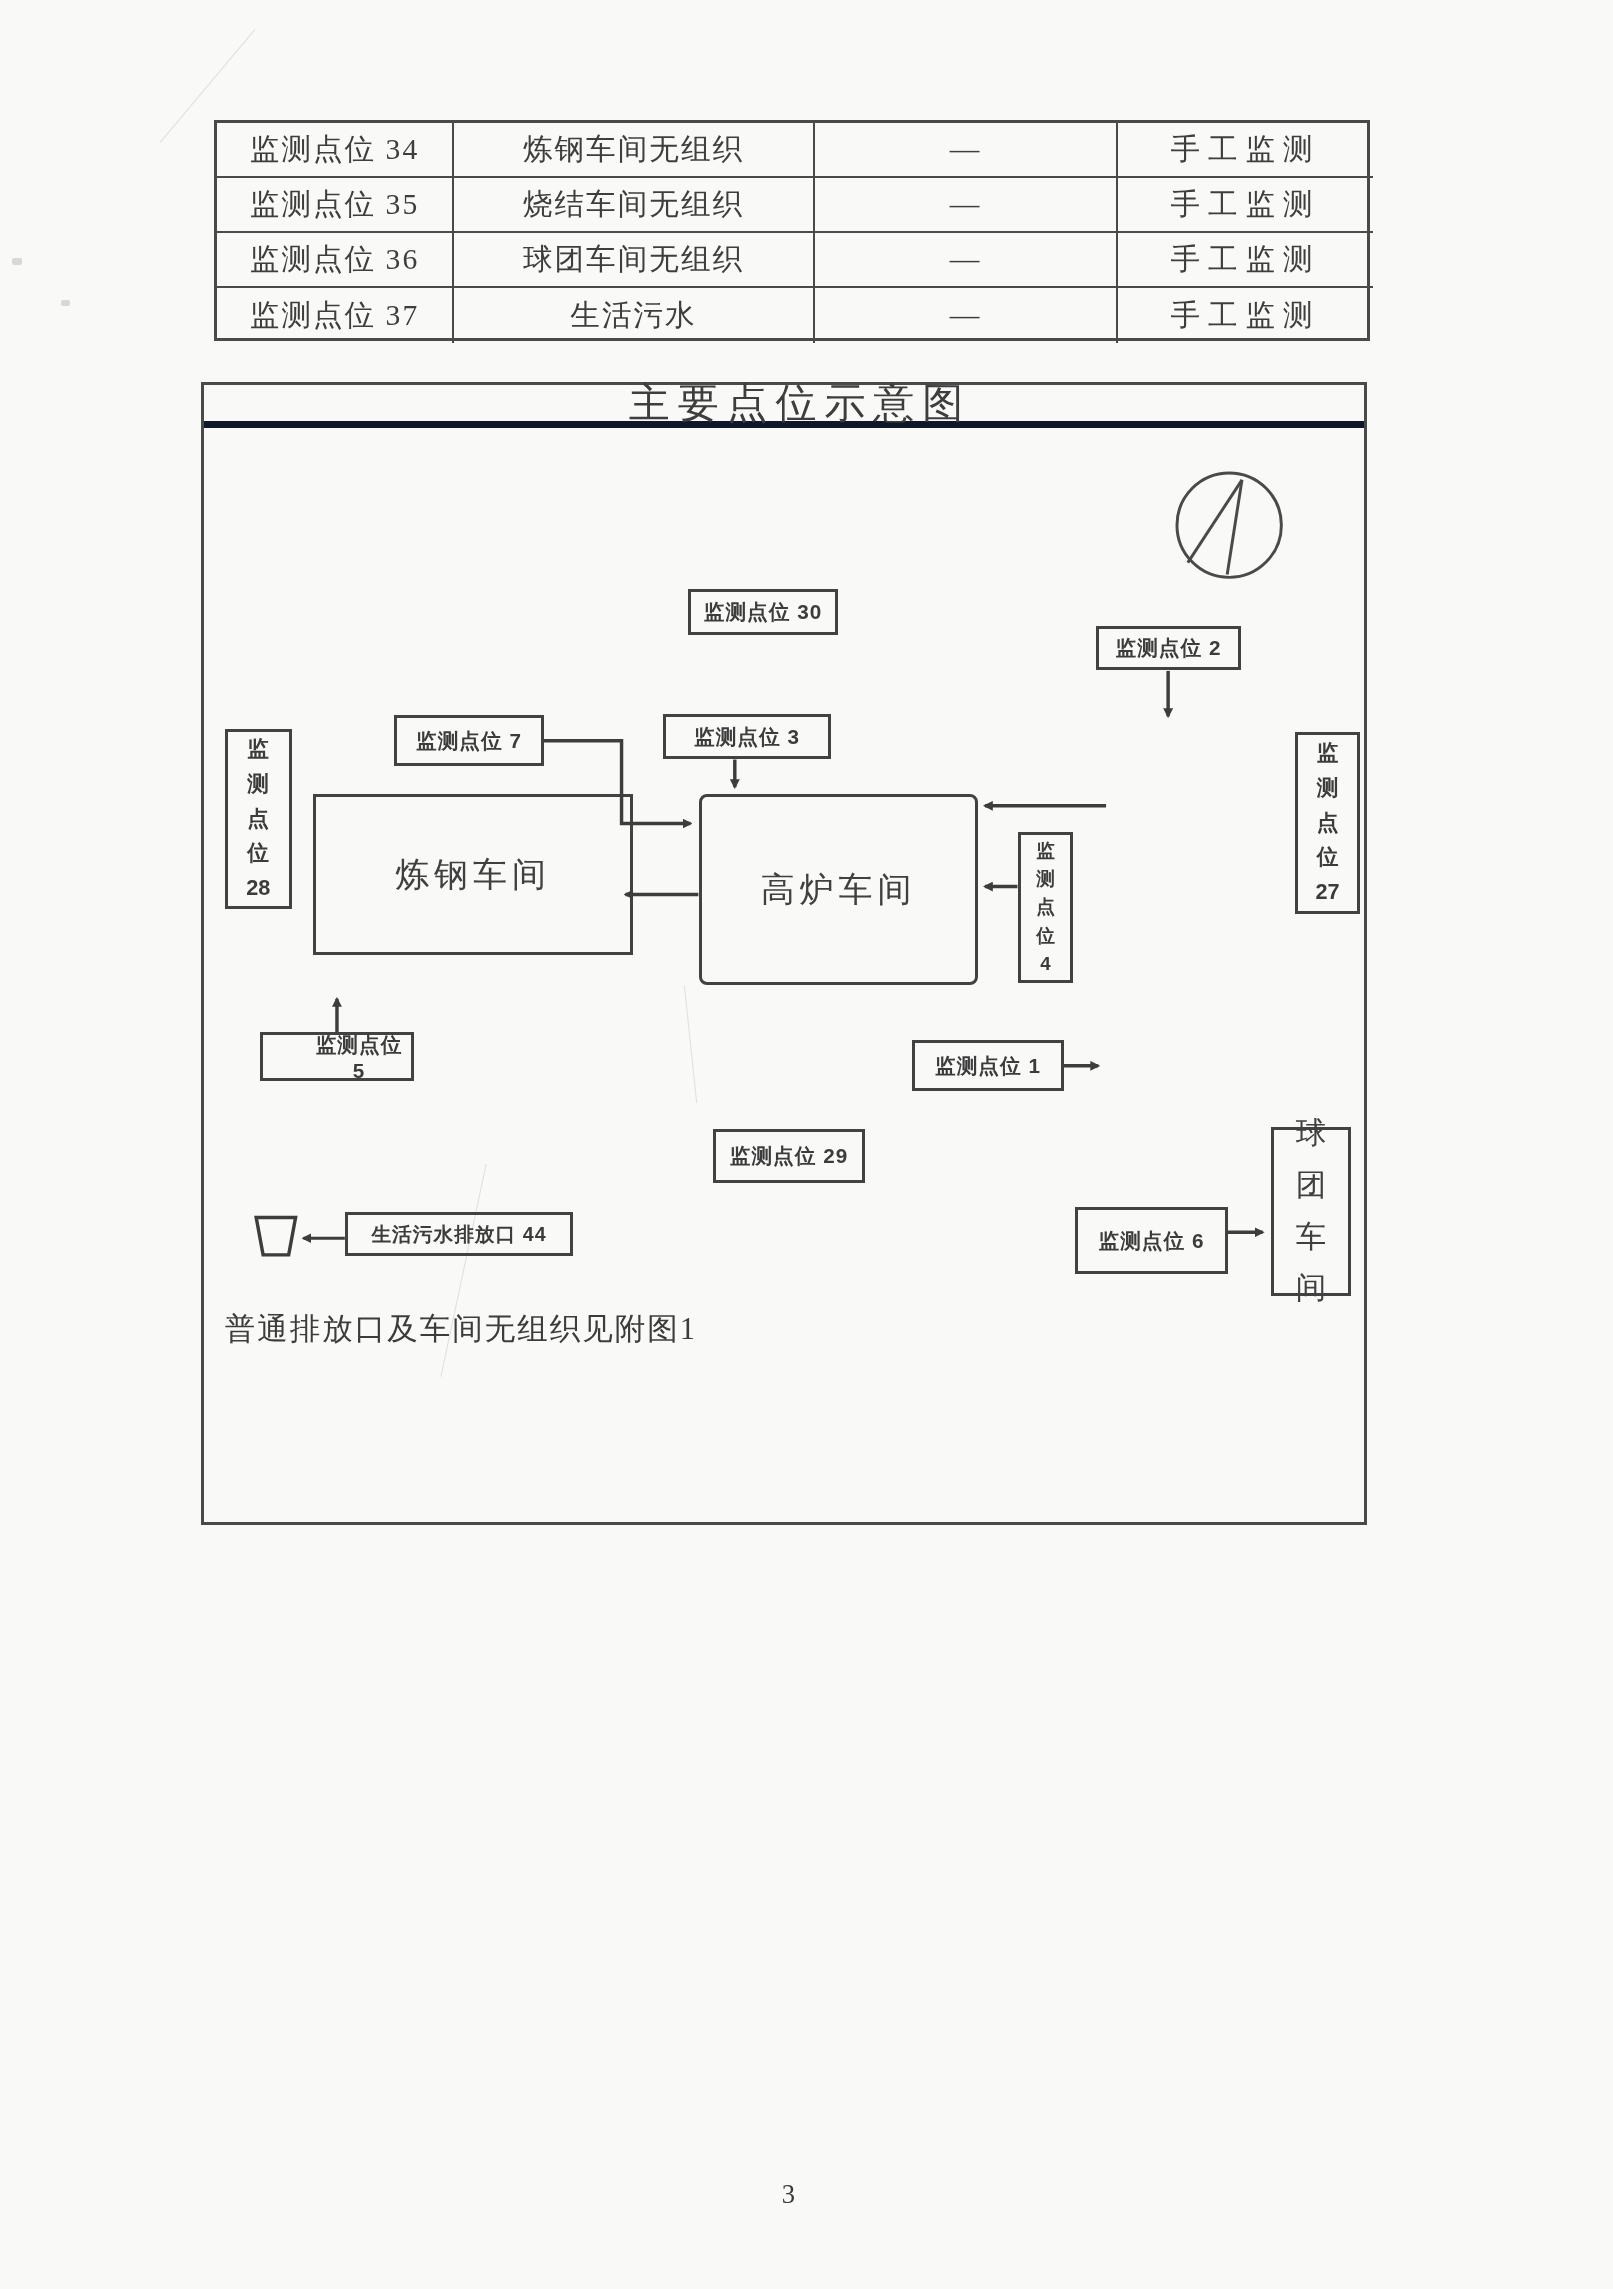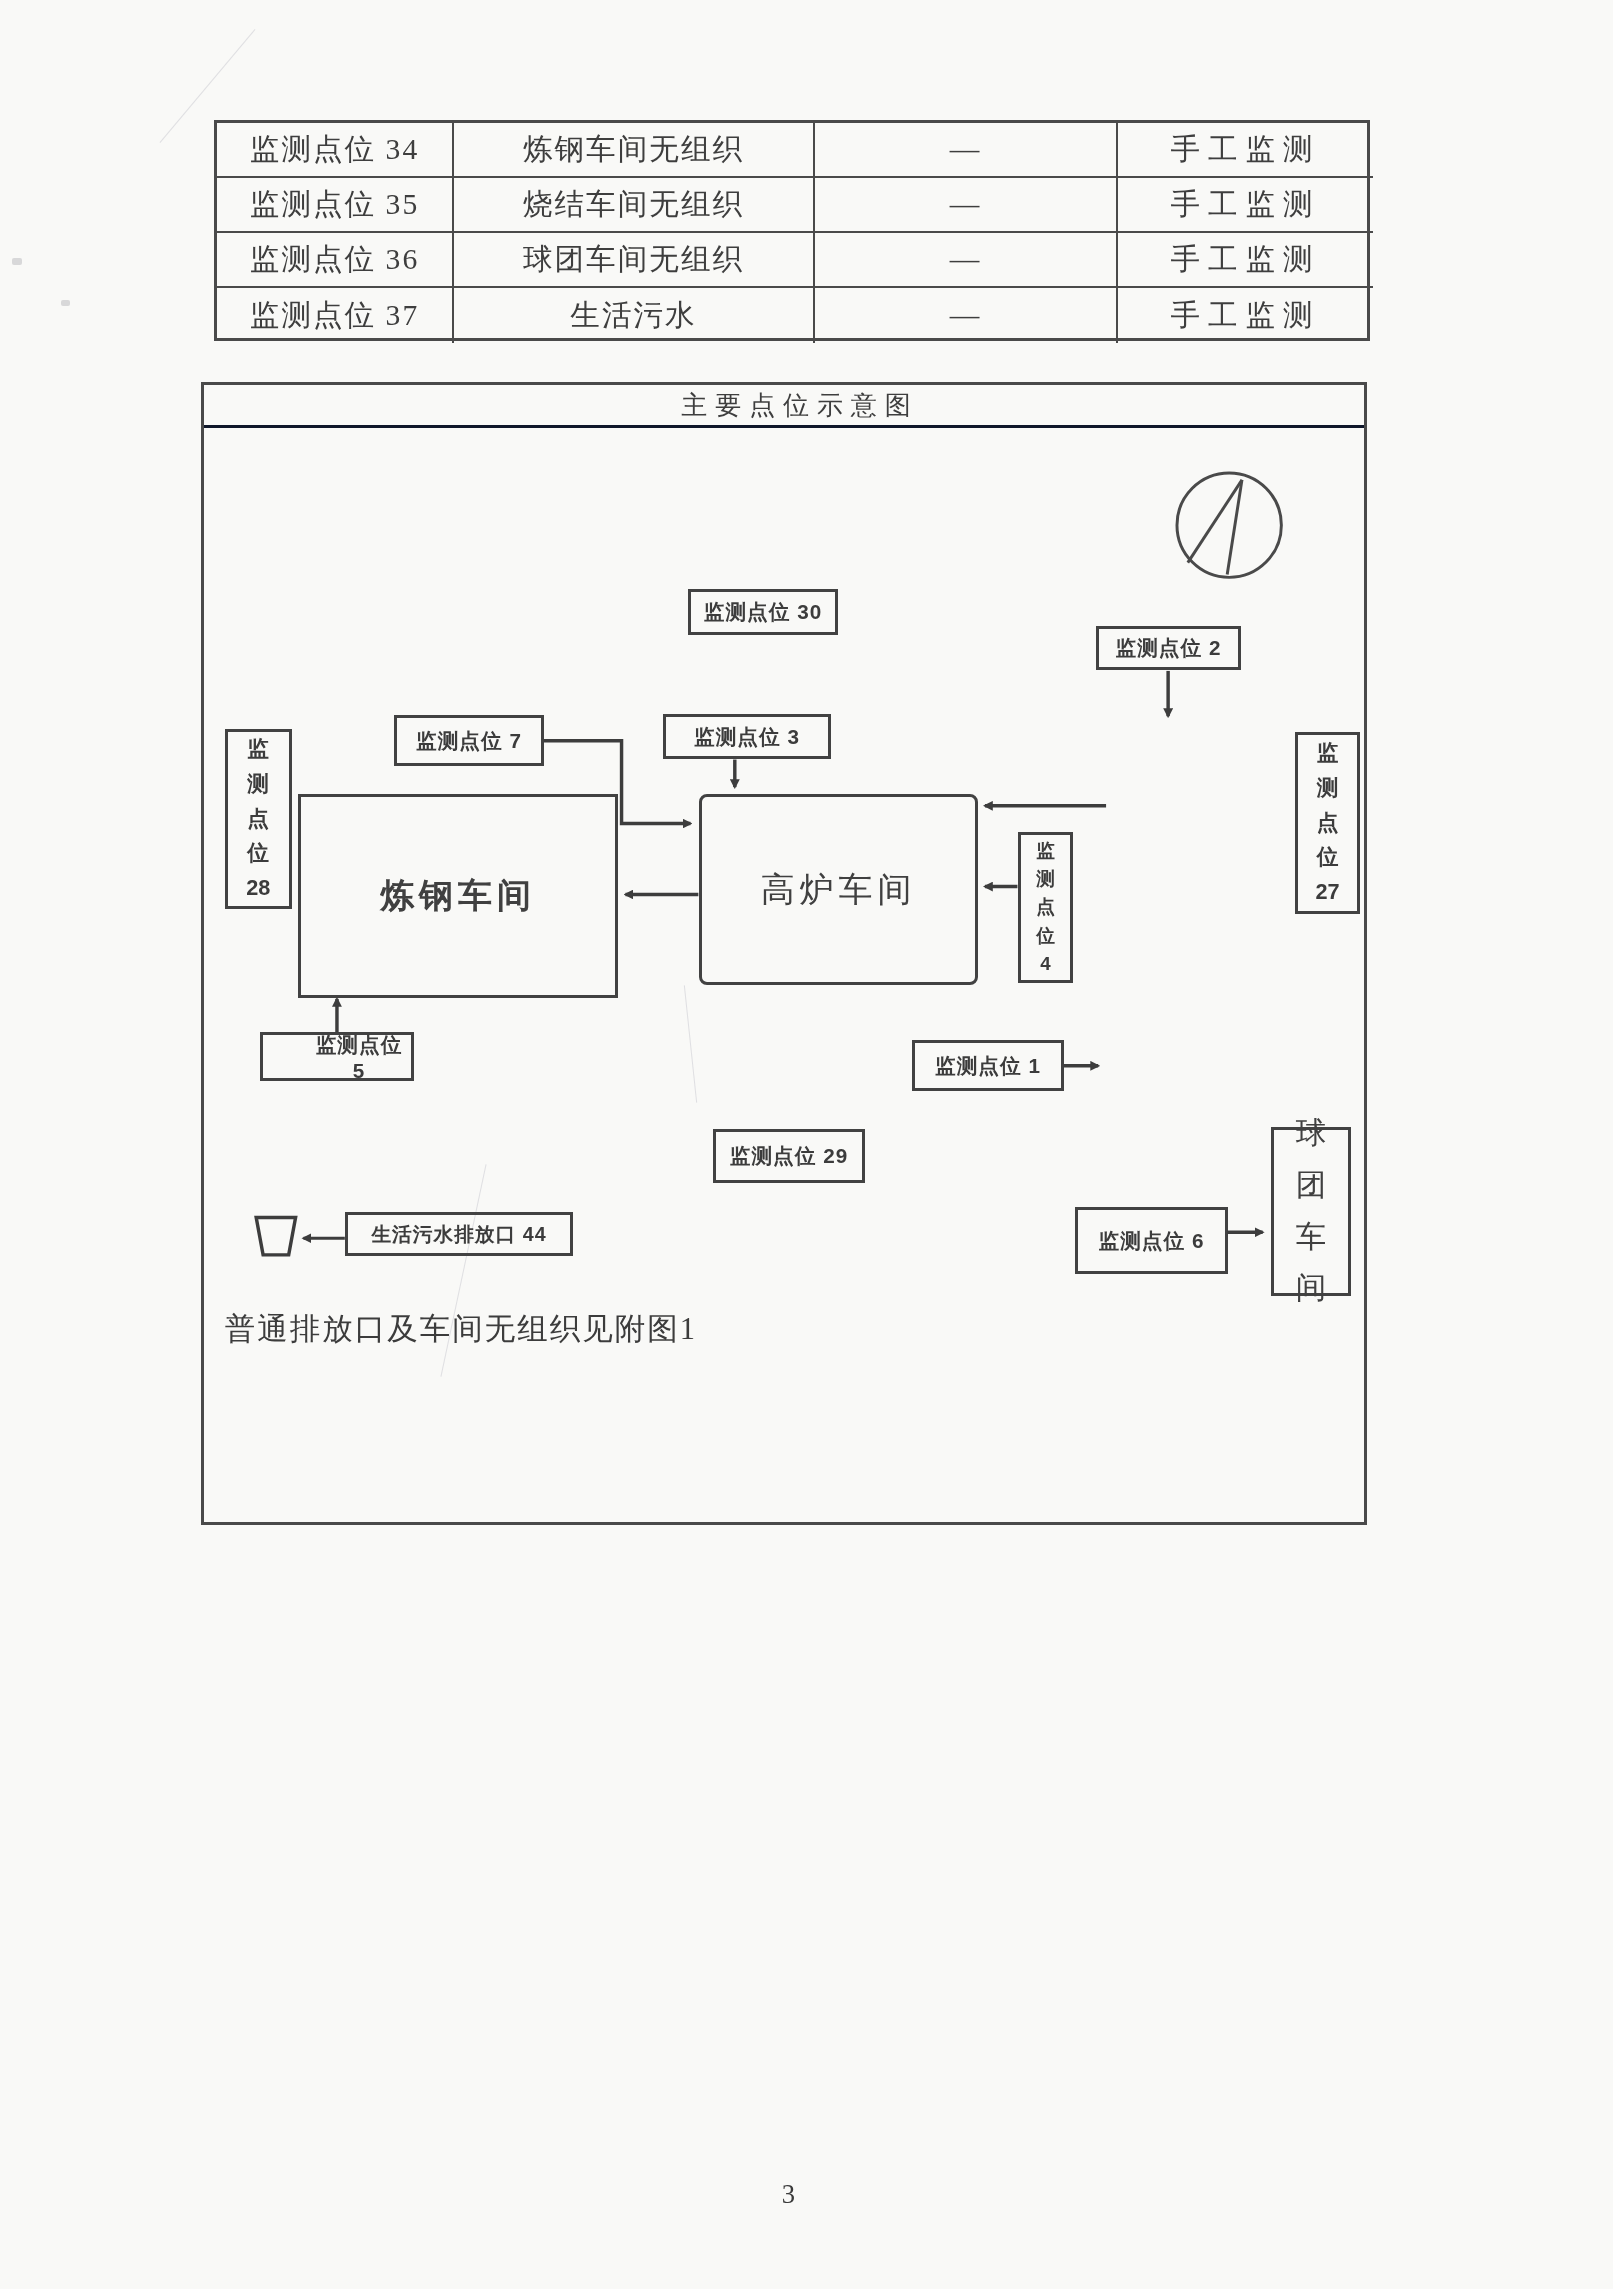--- a/index.html
+++ b/index.html
@@ -31,23 +31,23 @@
   }
   .cell.last-col{border-right:none;}
   .cell.last-row{border-bottom:none;}
   .cell.method{letter-spacing:7.9px;}
   
   .diagram{
     position:absolute;left:201px;top:382px;width:1166px;height:1143px;
     border:3px solid #4a4a4a;box-sizing:border-box;
   }
   .diagram-title{
-    height:43px;border-bottom:3px solid #0f172a;
+    height:43px;border-bottom:7px solid #0f172a;
     display:flex;align-items:center;justify-content:center;
-    font-size:26px;letter-spacing:7.9px;color:#3e3e3e;
+    font-size:41px;letter-spacing:7.9px;color:#3e3e3e;
     box-sizing:border-box;
     padding-left:32px;
   }
   .node{
     position:absolute;border:3px solid #424242;box-sizing:border-box;
     display:flex;align-items:center;justify-content:center;
     text-align:center;background:transparent;
   }
   .plabel{
     font-family:"Liberation Sans","DejaVu Sans",sans-serif;
@@ -109,21 +109,21 @@
     <div class="cell last-row">监测点位 37</div>
     <div class="cell last-row">生活污水</div>
     <div class="cell last-row">—</div>
     <div class="cell method last-col last-row">手工监测</div>
   </div>
 
   <div class="diagram">
 
     <div class="diagram-title">主要点位示意图</div>
 
-    <div class="node" style="left:94px;top:409px;width:320px;height:204px;font-weight:bold;">
+    <div class="node" style="left:109px;top:409px;width:320px;height:161px;">
       <span class="workshop">炼钢车间</span>
     </div>
 
     <div class="node" style="left:495px;top:409px;width:279px;height:191px;border-radius:8px;">
       <span class="workshop">高炉车间</span>
     </div>
 
 
     <div class="node" style="left:1067px;top:742px;width:80px;height:169px;">
       <span class="workshop-v">球

